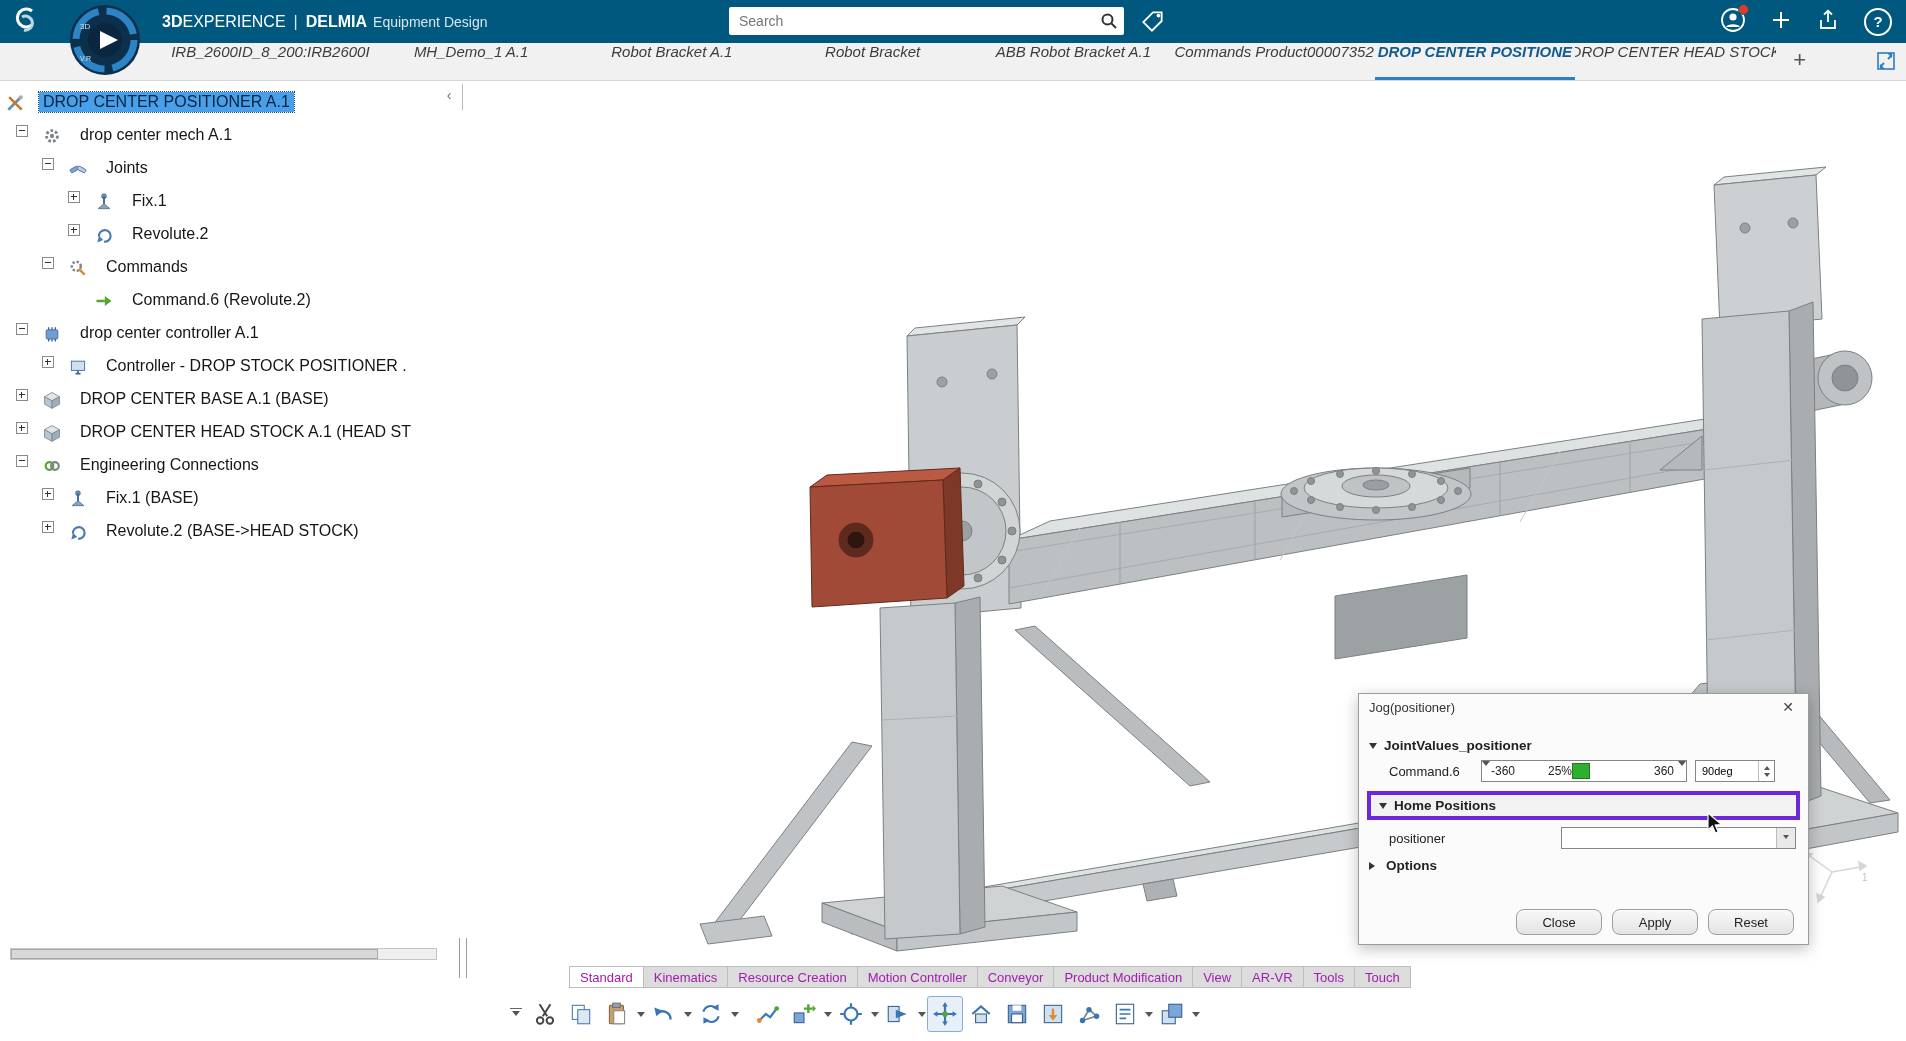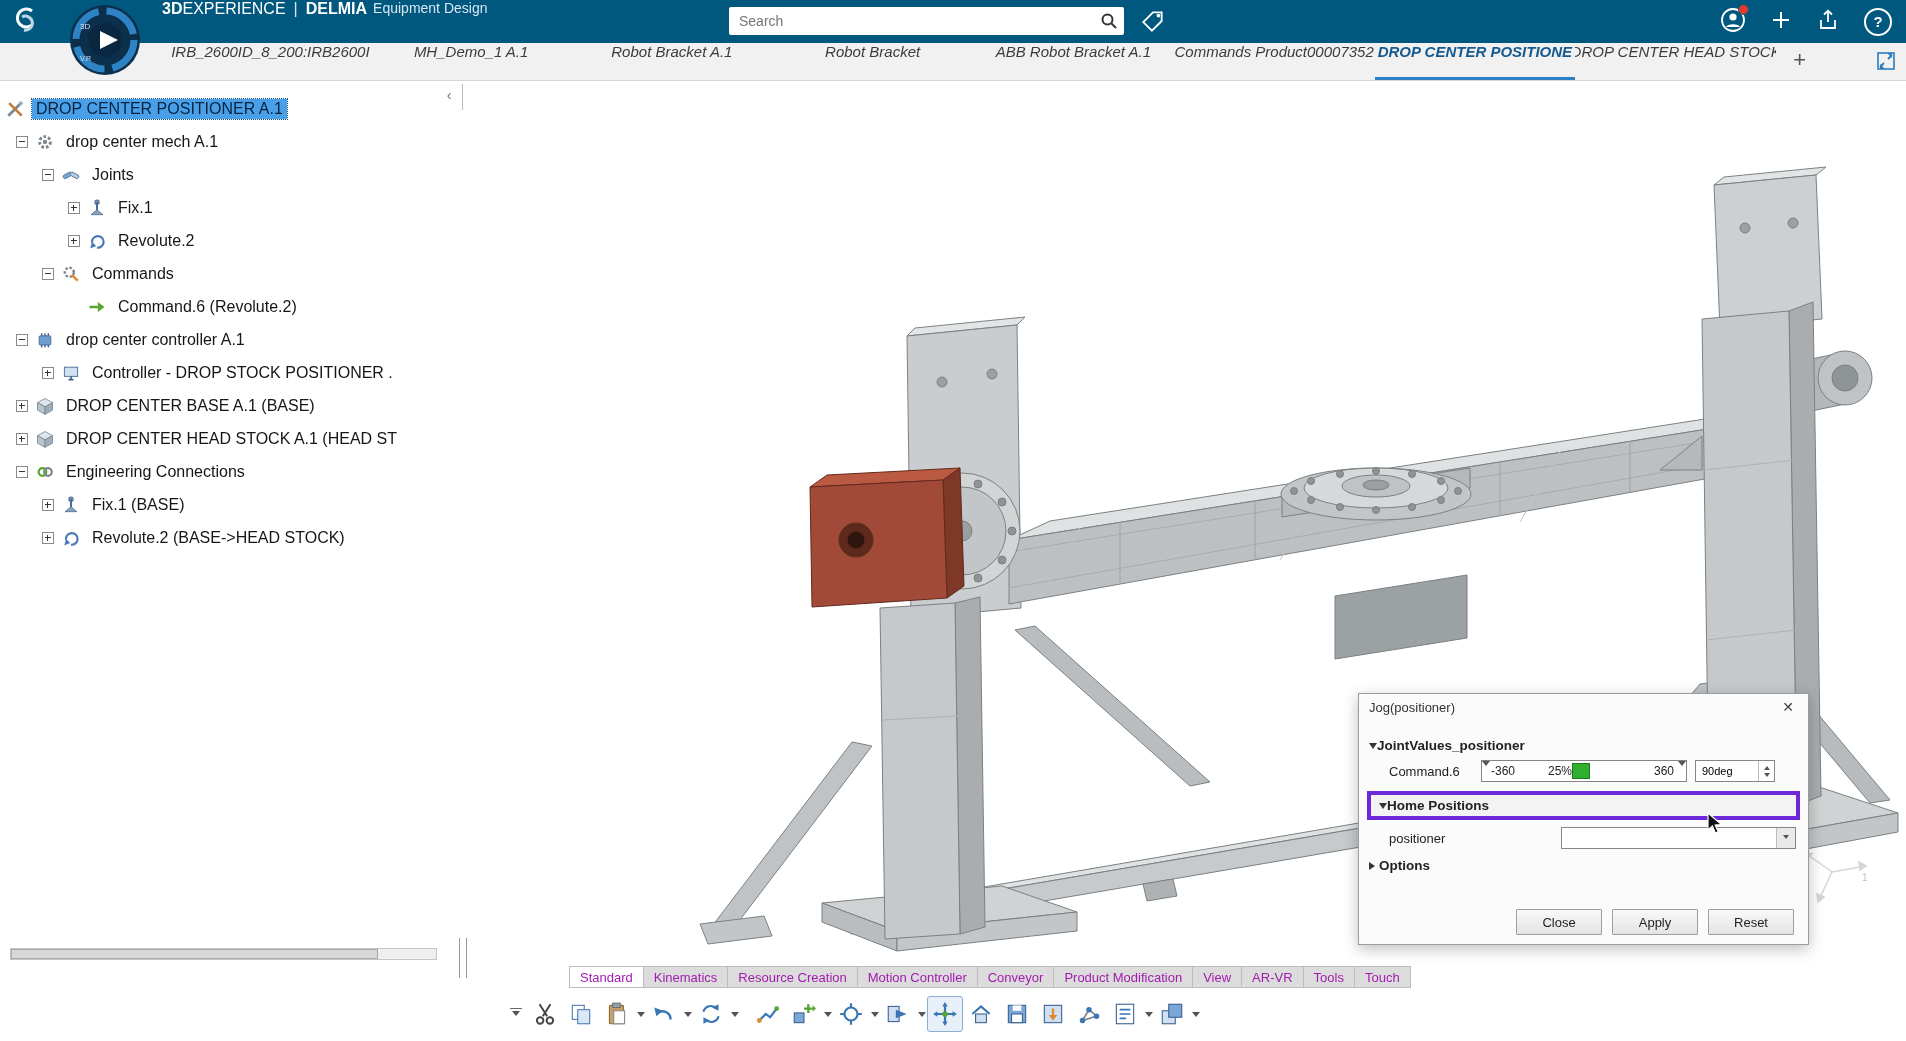--- a/index.html
+++ b/index.html
@@ -3,21 +3,21 @@
 <meta charset="utf-8">
 <style>
   html,body{margin:0;padding:0;background:#fff}
   #app{position:relative;width:1906px;height:1041px;overflow:hidden;background:#fff;
        font-family:"Liberation Sans",sans-serif;-webkit-font-smoothing:antialiased}
 
   
   .topbar{position:absolute;top:0;left:0;right:0;height:43px;background:#00587e;z-index:30}
   .logo{position:absolute;left:8px;top:5px}
   .compass{position:absolute;left:68px;top:3px;width:74px;height:74px;z-index:45}
-  .apptitle{position:absolute;left:162px;top:0;height:43px;display:flex;align-items:flex-start;color:#fff;font-size:16px;gap:6px;white-space:nowrap}
+  .apptitle{position:absolute;left:162px;top:0;height:43px;display:flex;align-items:center;color:#fff;font-size:16px;gap:6px;white-space:nowrap}
   .apptitle .bold{font-weight:bold}
   .apptitle .pipe{opacity:.85;margin:0 2px}
   .apptitle .sub{font-size:14px;color:#d6e7f2;font-weight:normal}
   .search{position:absolute;left:729px;top:7px;width:395px;height:28px;background:#fff;border-radius:2px;display:flex;align-items:center;overflow:hidden}
   .search input{flex:1;border:none;outline:none;background:transparent;padding:0 10px;font-size:14px;color:#333;font-family:"Liberation Sans",sans-serif}
   .search .mag{width:30px;display:flex;align-items:center;justify-content:center}
   .tagicon{position:absolute;left:1140px;top:8px}
   .topright{position:absolute;right:14px;top:0;height:43px;display:flex;align-items:center;gap:24px}
   .avatarwrap{position:relative}
   .reddot{position:absolute;right:-3px;top:-3px;width:9px;height:9px;border-radius:50%;background:#e03a2f;border:1px solid #00587e}
@@ -26,21 +26,21 @@
   
   .tabbar{position:absolute;top:43px;left:0;right:0;height:37px;background:#f1f1f1;border-bottom:1px solid #d6d6d6;z-index:25}
   .tabs{position:absolute;left:170px;right:130px;top:0;bottom:0;display:flex}
   .tab{flex:1;height:100%;display:flex;align-items:flex-start;justify-content:center;font-style:italic;font-size:15px;color:#3c3c3c;border-bottom:3px solid transparent;box-sizing:border-box;white-space:nowrap;overflow:hidden;cursor:default}
   .tab.active{color:#145a8f;font-weight:bold;border-bottom-color:#2e7fc3}
   .tab-add{position:absolute;right:92px;top:0;height:34px;display:flex;align-items:center;font-size:22px;color:#555;padding:0 8px}
   .fsicon{position:absolute;right:8px;top:6px}
 
   
   .treepanel{position:absolute;left:0;top:80px;width:462px;bottom:0;z-index:10;padding-top:12px;box-sizing:border-box}
-  .trow{display:flex;align-items:center;height:33px;gap:6px;font-size:16px;color:#161616;padding-left:calc(16px + var(--lvl)*26px);white-space:nowrap;cursor:default}
+  .trow{display:flex;align-items:flex-start;height:33px;gap:13px;font-size:16px;color:#161616;padding-left:calc(16px + var(--lvl)*26px);white-space:nowrap;cursor:default}
   .trow.root{padding-left:4px}
   .exp{width:12px;height:12px;border:1px solid #8a8a8a;background:#fff;position:relative;flex:none;box-sizing:border-box}
   .exp::before{content:"";position:absolute;left:2px;right:2px;top:4px;height:1px;background:#333}
   .exp.plus::after{content:"";position:absolute;top:2px;bottom:2px;left:4px;width:1px;background:#333}
   .ticon{width:22px;height:22px;flex:none;display:flex;align-items:center;justify-content:center}
   .tlabel{padding:1px 4px}
   .tlabel.sel{background:#4aa0e8;color:#06233f;outline:1px dotted #14507f}
   .splitline-top{position:absolute;left:462px;top:84px;height:26px;width:1px;background:#b9b9b9;z-index:11}
   .collapser{position:absolute;left:441px;top:84px;width:16px;height:22px;color:#6f6f6f;font-size:14px;display:flex;align-items:center;justify-content:center;z-index:11}
   .splitmarks{position:absolute;left:459px;top:938px;height:40px;width:6px;border-left:1px solid #9a9a9a;border-right:1px solid #9a9a9a;z-index:11}
@@ -50,21 +50,21 @@
   
   .viewport-svg{position:absolute;left:0;top:0;width:1906px;height:1041px;z-index:1}
   .triadlabel{position:absolute;color:#c2c2c2;font-size:10px;z-index:4}
   .cursor{position:absolute;left:1706px;top:812px;z-index:60}
 
   
   .dlg{position:absolute;left:1358px;top:693px;width:451px;height:252px;background:#fbfbfb;border:1px solid #9b9b9b;
        box-shadow:0 4px 14px rgba(0,0,0,.25);z-index:40;font-size:13px;color:#222;box-sizing:border-box}
   .dlg-title{height:26px;display:flex;align-items:center;padding:0 10px;font-size:13px;color:#333}
   .dlg-x{margin-left:auto;font-size:14px;color:#444;padding:2px 4px;cursor:default}
-  .sect{display:flex;align-items:center;padding:4px 10px;font-weight:bold;font-size:13.5px}
+  .sect{display:flex;align-items:center;gap:7px;padding:4px 10px;font-weight:bold;font-size:13.5px}
   .sect.first{margin-top:14px}
   .sect.boxed{border:4px solid #6d28d9;margin:6px 8px 2px 8px;padding:3px 8px;background:#f3f3f3}
   .tri-d{width:0;height:0;border:4px solid transparent;border-top:6px solid #333;margin-top:4px;flex:none}
   .tri-r{width:0;height:0;border:4px solid transparent;border-left:6px solid #333;flex:none}
   .crow{display:flex;align-items:center;padding:3px 8px 3px 30px;gap:8px}
   .crow .clab{width:84px;font-weight:normal}
   .sliderbox{width:206px;height:22px;border:1px solid #858585;background:#fff;position:relative;flex:none;box-sizing:border-box;font-size:12px}
   .mk{position:absolute;width:0;height:0;border:4px solid transparent;border-top:5px solid #555;top:0}
   .mk.l{left:0}.mk.r{right:0}
   .minv{position:absolute;left:9px;top:3px}
@@ -74,21 +74,21 @@
   .spin{width:80px;height:22px;border:1px solid #858585;background:#fff;position:relative;flex:none;box-sizing:border-box}
   .spin input{border:none;outline:none;width:56px;height:100%;padding:0 0 0 6px;font-size:11px;font-family:Liberation Sans, sans-serif;background:transparent}
   .spin-btns{position:absolute;right:0;top:0;bottom:0;width:15px;border-left:1px solid #bdbdbd;display:flex;flex-direction:column}
   .spin-btns div{flex:1;display:flex;align-items:center;justify-content:center}
   .tri-u-s{width:0;height:0;border:3px solid transparent;border-bottom:4px solid #555}
   .tri-d-s{width:0;height:0;border:3px solid transparent;border-top:4px solid #555}
   .hrow{display:flex;align-items:center;padding:5px 12px 5px 30px}
   .combo{margin-left:auto;width:235px;height:22px;border:1px solid #858585;background:#fff;position:relative;box-sizing:border-box}
   .combo-btn{position:absolute;right:0;top:0;bottom:0;width:18px;background:#e9e9e9;border-left:1px solid #bdbdbd;display:flex;align-items:center;justify-content:center}
   .dbtns{position:absolute;right:14px;bottom:9px;display:flex;gap:10px}
-  .dbtn{min-width:64px;height:24px;background:linear-gradient(#f9f9f9,#e3e3e3);border:1px solid #9f9f9f;border-radius:1px;
+  .dbtn{min-width:64px;height:24px;background:linear-gradient(#f9f9f9,#e3e3e3);border:1px solid #9f9f9f;border-radius:8px;
         display:flex;align-items:center;justify-content:center;font-size:13px;color:#222;padding:0 10px;cursor:default}
 
   
   .rtabs{position:absolute;left:569px;top:966px;height:22px;display:flex;z-index:20;font-size:13px}
   .rtab{padding:0 10px;display:flex;align-items:center;background:#dcdcdc;border:1px solid #bdbdbd;border-left:none;color:#a21caf;white-space:nowrap;cursor:default}
   .rtab:first-child{border-left:1px solid #bdbdbd}
   .rtab.active{background:#fff}
   .itoolbar{position:absolute;left:505px;top:992px;height:44px;display:flex;align-items:center;z-index:20}
   .texp{width:22px;height:36px;display:flex;align-items:center;justify-content:center;flex-direction:column;gap:2px}
   .texp .bar{width:12px;height:1px;background:#666}

